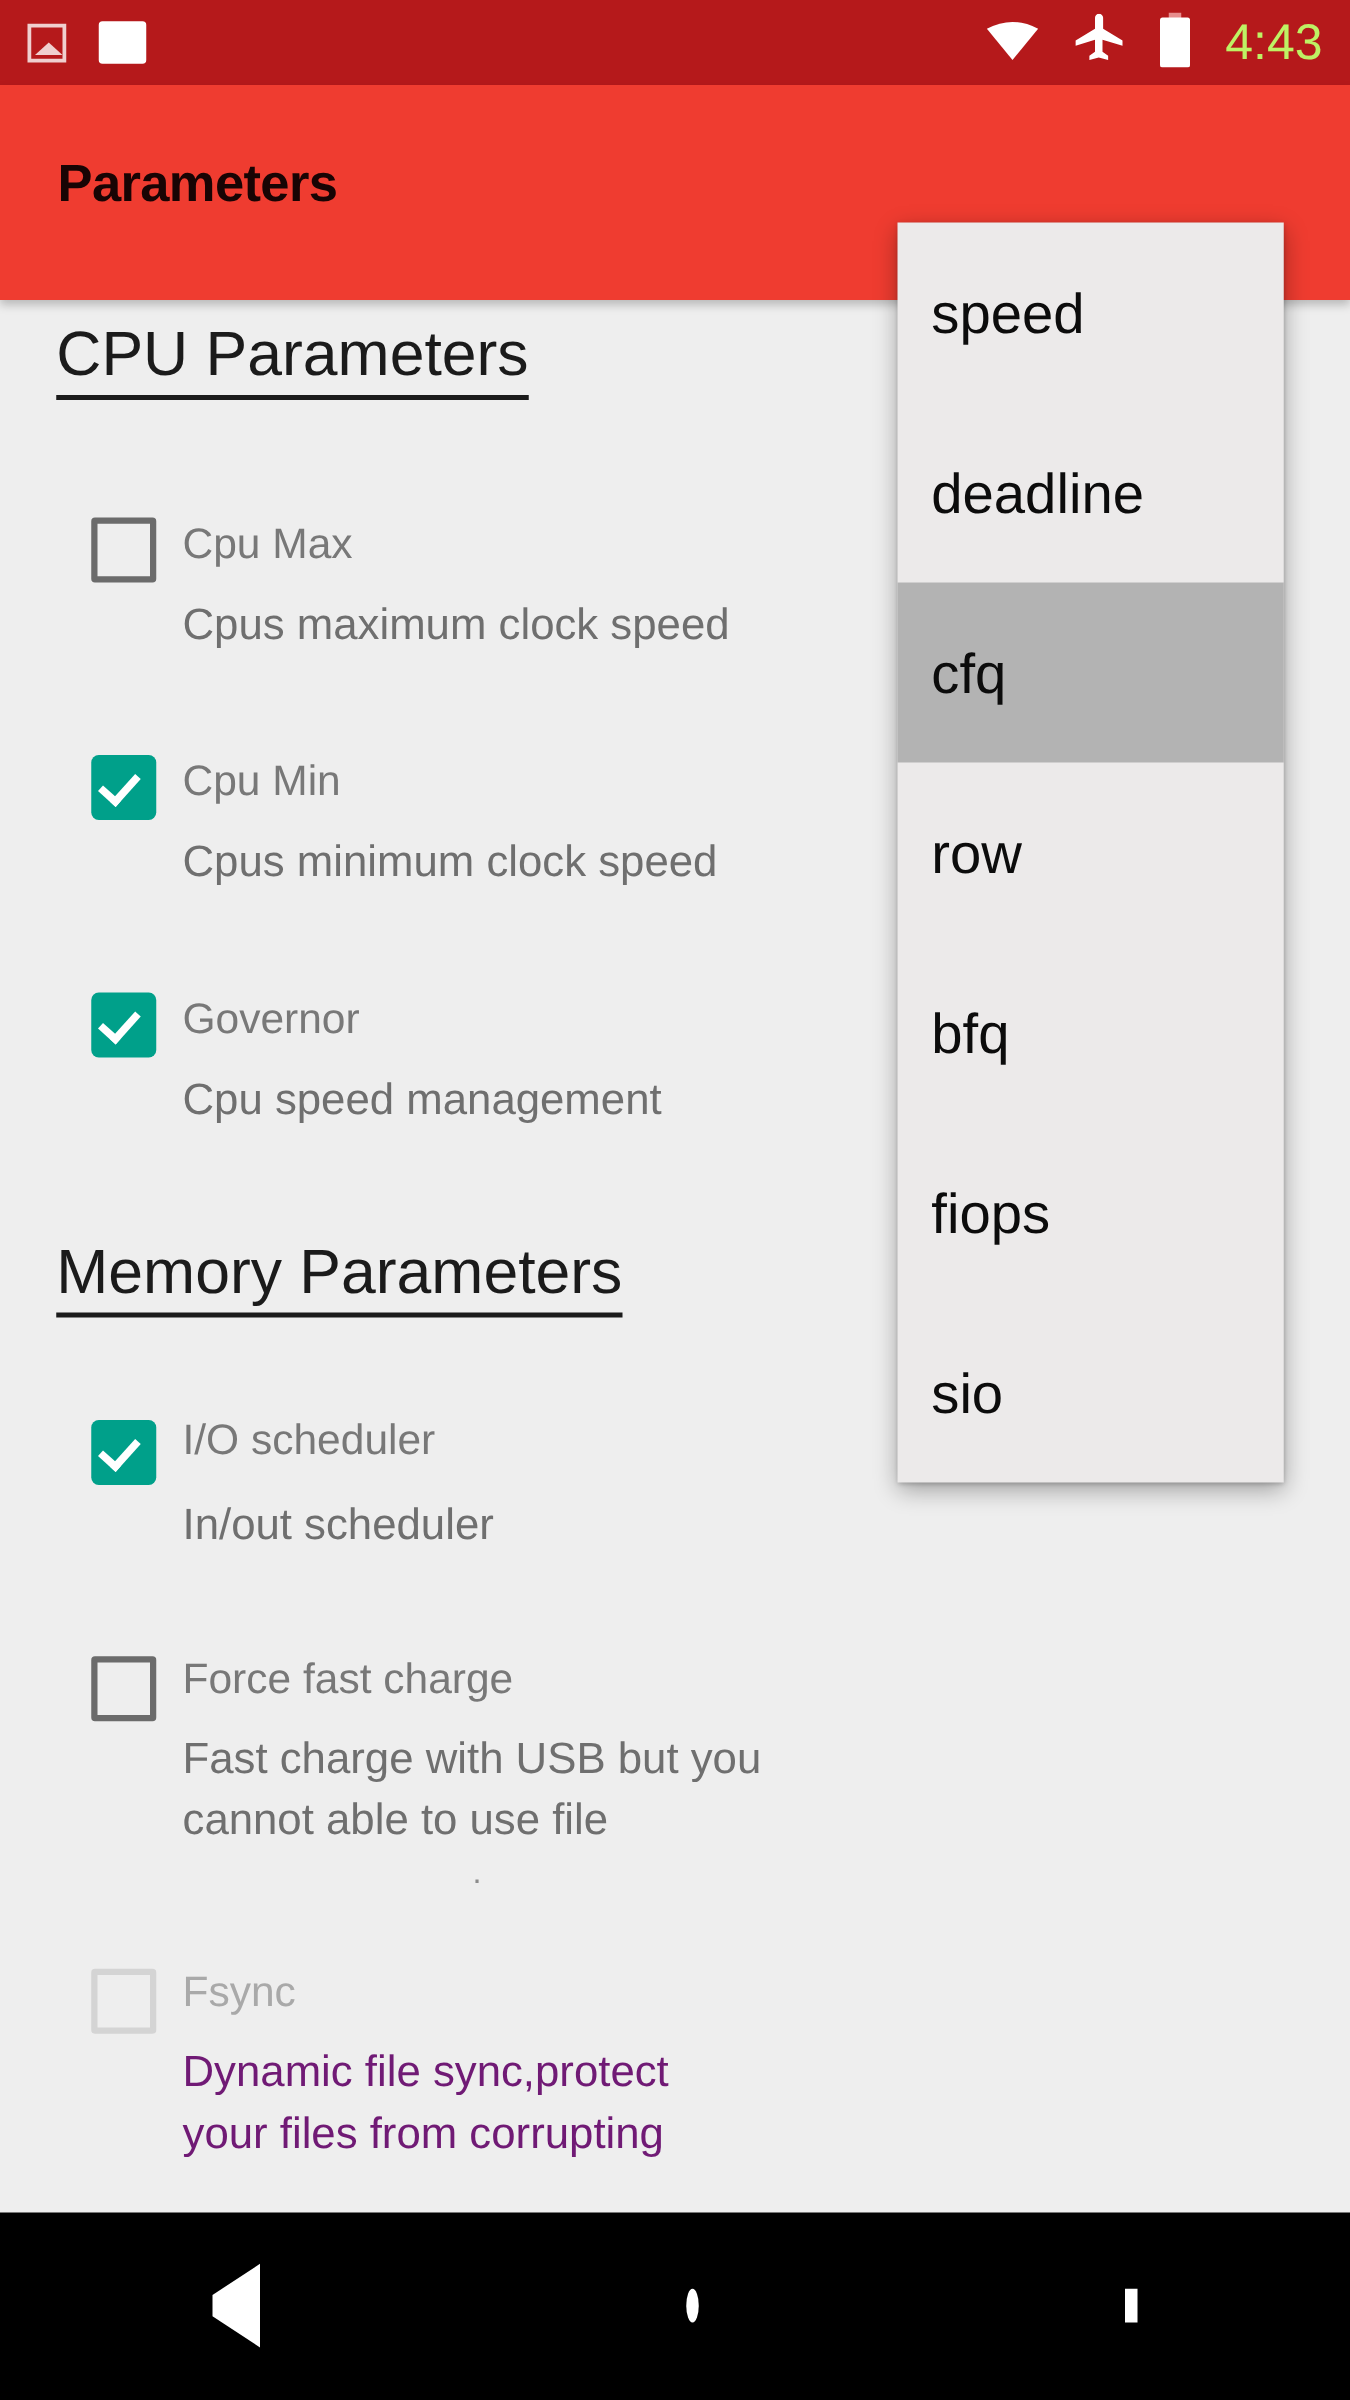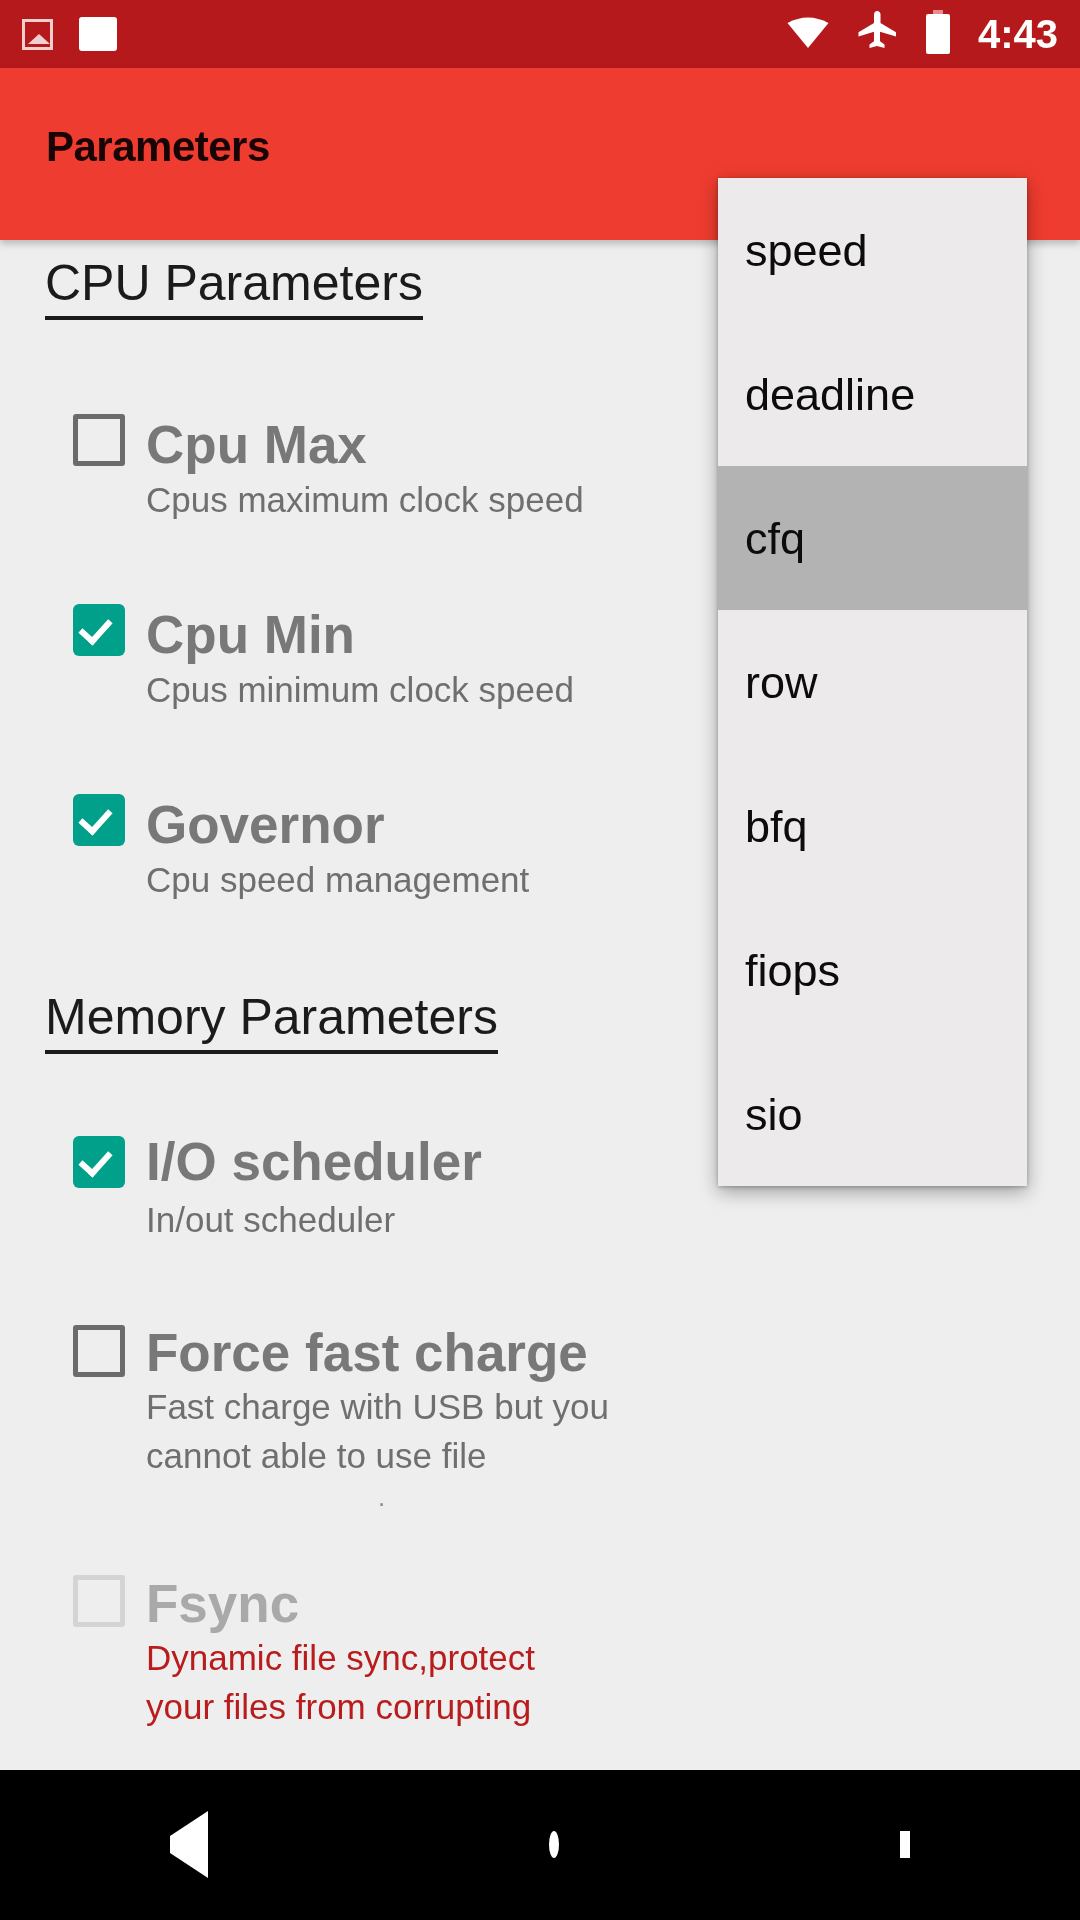--- a/index.html
+++ b/index.html
@@ -61,23 +61,23 @@
     border-left: 11px solid transparent;
     border-right: 11px solid transparent;
     border-bottom: 10px solid #f0cfcf;
   }
   .icon-square {
     width: 38px; height: 34px;
     background: #ffffff;
     border-radius: 3px;
   }
   .clock-text {
-    color: #ffffff;
+    color: #bef264;
     font-size: 40px;
-    font-weight: 700;
+    font-weight: 400;
     letter-spacing: 0px;
     line-height: 1;
     text-align: right;
   }
 
   
   .appbar {
     position: absolute;
     top: 68px; left: 0;
     width: 1080px;
@@ -150,36 +150,36 @@
     width: 19px; height: 30px;
     border: solid #ffffff;
     border-width: 0 6px 6px 0;
     transform: rotate(42deg);
     box-sizing: border-box;
   }
   .row-title {
     position: absolute;
     left: 146px;
     color: #787878;
-    font-size: 53px;
-    font-weight: 700;
+    font-size: 34px;
+    font-weight: 400;
     line-height: 1;
     white-space: nowrap;
   }
   .row-title.faded { color: #a9a9a9; }
   .row-sub {
     position: absolute;
     left: 146px;
     color: #6f6f6f;
     font-size: 35px;
     font-weight: 400;
     line-height: 49px;
     white-space: pre-line;
   }
-  .row-sub.faded { color: #b91c1c; }
+  .row-sub.faded { color: #701a75; }
 
   
   .caret {
     position: absolute;
     right: 20px;
     width: 0; height: 0;
     border-left: 22px solid transparent;
     border-right: 22px solid transparent;
     border-top: 20px solid #6b6b6b;
   }

